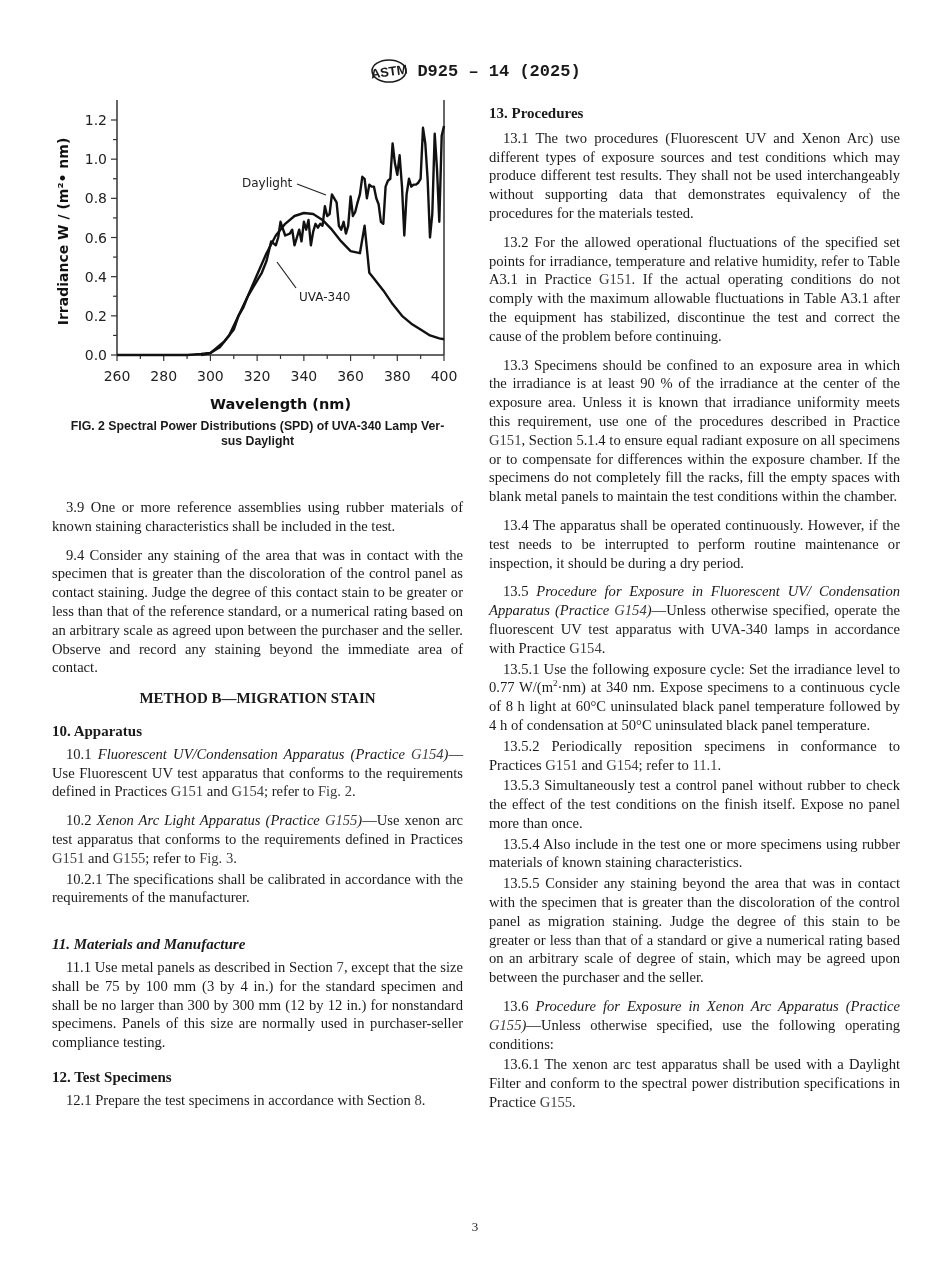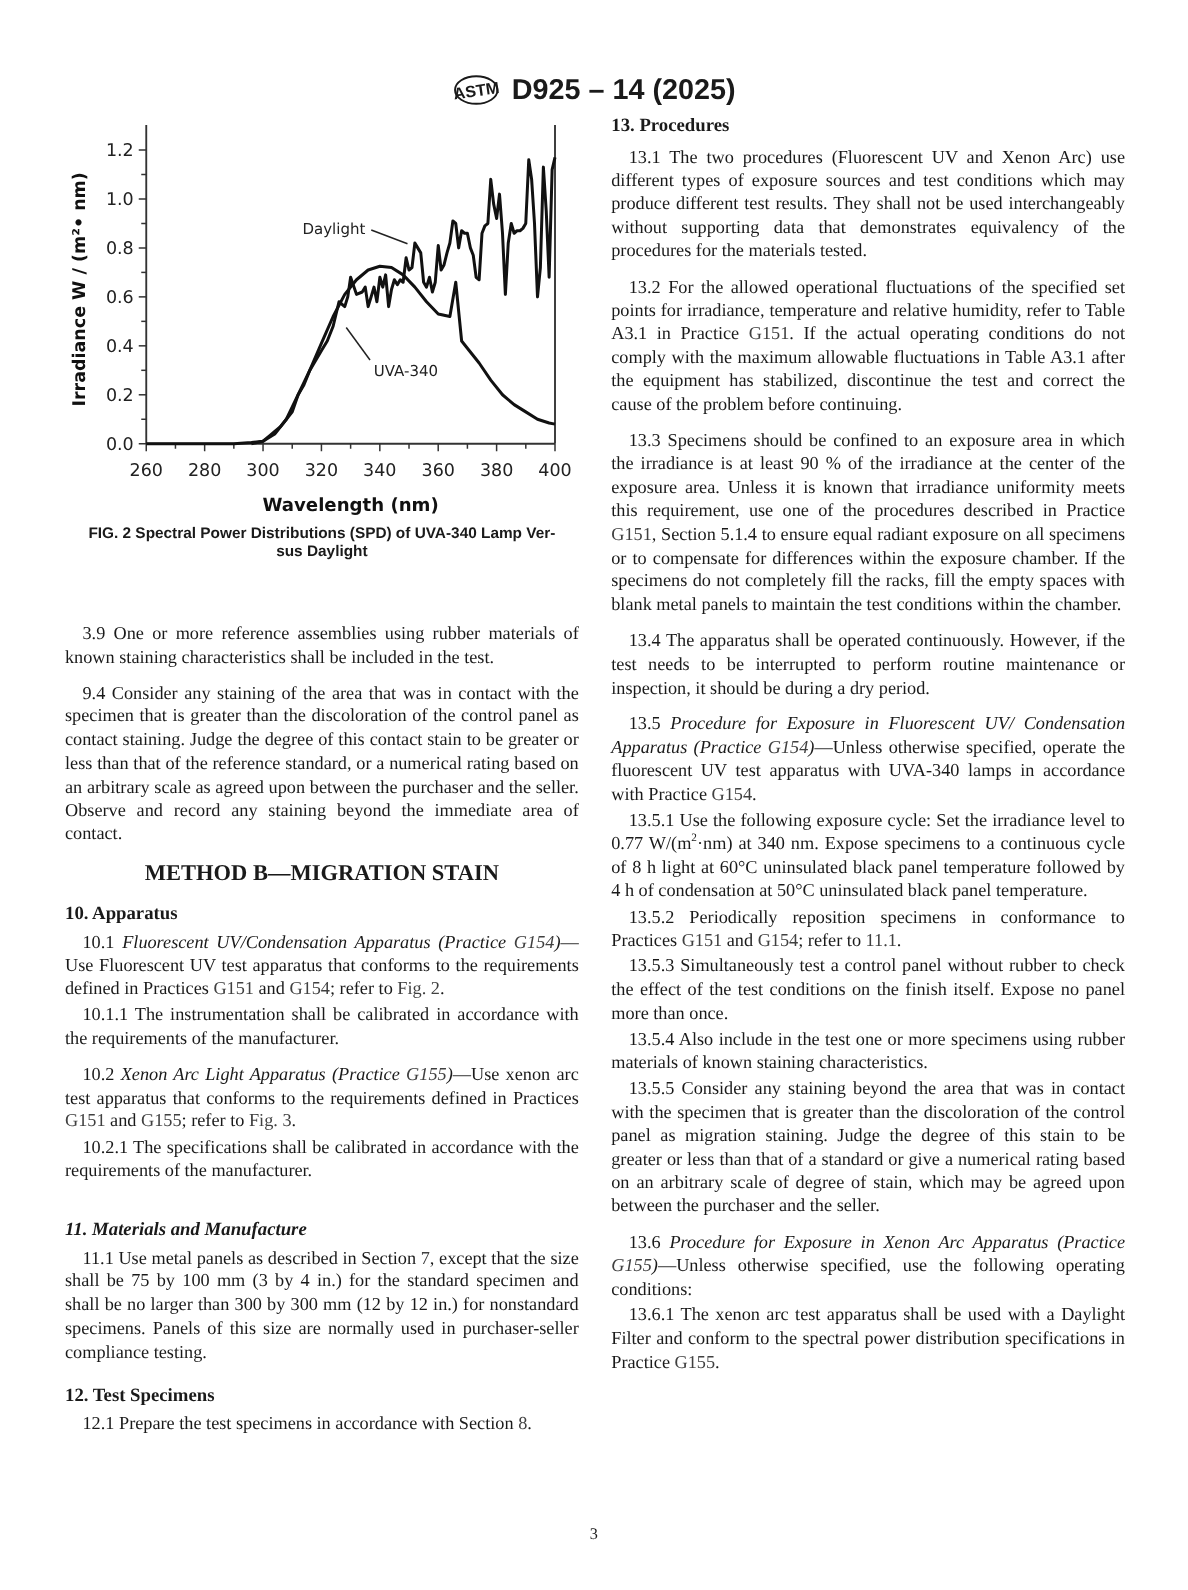--- a/index.html
+++ b/index.html
@@ -1,33 +1,33 @@
 <!DOCTYPE html>
 <html><head>
 <meta charset="utf-8">
 <style>
   html, body { margin: 0; padding: 0; background: #ffffff; }
   body { width: 950px; height: 1272px; position: relative; overflow: hidden;
          font-family: "Liberation Serif", "DejaVu Serif", serif; color: #1a1a1a; }
   .header { position: absolute; top: 58px; left: 0; width: 950px; text-align: center; }
   .header .logo { display: inline-block; vertical-align: middle; width: 40px; height: 26px; margin-right: 4px; }
-  .header .code { display: inline-block; vertical-align: middle; font-family: Liberation Sans, sans-serif;
-                  font-weight: bold; font-size: 23px; }
+  .header .code { display: inline-block; vertical-align: middle; font-family: Liberation Mono, monospace;
+                  font-weight: bold; font-size: 17px; }
   .col { position: absolute; top: 0; width: 411px; font-size: 14.6px; line-height: 18.8px; text-align: justify; }
   .col.left { left: 52px; }
   .col.right { left: 489px; }
   .chart-wrap { position: absolute; left: 52px; top: 96px; width: 411px; height: 320px; }
   .caption { position: absolute; left: 52px; top: 419px; width: 411px; text-align: center;
              font-family: "Liberation Sans", "DejaVu Sans", sans-serif; font-weight: bold; font-size: 12.3px; line-height: 15px; }
   p { margin: 0; }
   .para { text-indent: 14px; }
   .gap { margin-top: 10px; }
   .gap-s { margin-top: 2px; }
   .h-sec { font-weight: bold; font-size: 15px; margin-top: 10px; margin-bottom: 4px; text-indent: 0; }
-  .h-method { font-weight: bold; text-align: center; font-size: 18px; margin-top: 12px; }
+  .h-method { font-weight: bold; text-align: center; font-size: 15px; margin-top: 12px; }
   .link { color: #404040; }
   em { font-style: italic; }
   .pageno { position: absolute; top: 1219px; left: 0; width: 950px; text-align: center; font-size: 13px; }
   sup { font-size: 9px; line-height: 0; }
 </style>
 </head>
 <body>
 
 <div class="header">
   <svg class="logo" viewBox="0 0 40 26">
@@ -101,37 +101,36 @@
 </div>
 
 <div class="col left" style="top:498px;">
   <p class="para">3.9 One or more reference assemblies using rubber materials of known staining characteristics shall be included in the test.</p>
   <p class="para gap">9.4 Consider any staining of the area that was in contact with the specimen that is greater than the discoloration of the control panel as contact staining. Judge the degree of this contact stain to be greater or less than that of the reference standard, or a numerical rating based on an arbitrary scale as agreed upon between the purchaser and the seller. Observe and record any staining beyond the immediate area of contact.</p>
   <p class="h-method">METHOD B—MIGRATION STAIN</p>
   <p class="h-sec" style="margin-top:14px;">10. Apparatus</p>
   <p class="para">
     <span>10.1 </span><em><span>Fluorescent UV/Condensation Apparatus (Practice </span><span class="link">G154</span><span>)</span></em><span>—Use Fluorescent UV test apparatus that conforms to the requirements defined in Practices </span><span class="link">G151</span><span> and </span><span class="link">G154</span><span>; refer to </span><span class="link">Fig. 2</span><span>.</span>
   </p>
-  <p class="para gap-s">10.1.1 The instrumentation shall be calibrated in accordance with the requirements of the manufacturer.</p>
   <p class="para gap">
     <span>10.2 </span><em><span>Xenon Arc Light Apparatus (Practice </span><span class="link">G155</span><span>)</span></em><span>—Use xenon arc test apparatus that conforms to the requirements defined in Practices </span><span class="link">G151</span><span> and </span><span class="link">G155</span><span>; refer to </span><span class="link">Fig. 3</span><span>.</span>
   </p>
   <p class="para gap-s">10.2.1 The specifications shall be calibrated in accordance with the requirements of the manufacturer.</p>
   <p class="h-sec" style="margin-top:28px;font-style:italic;">11. Materials and Manufacture</p>
   <p class="para">
     <span>11.1 Use metal panels as described in Section </span><span class="link">7</span><span>, except that the size shall be 75 by 100 mm (3 by 4 in.) for the standard specimen and shall be no larger than 300 by 300 mm (12 by 12 in.) for nonstandard specimens. Panels of this size are normally used in purchaser-seller compliance testing.</span>
   </p>
   <p class="h-sec" style="margin-top:16px;">12. Test Specimens</p>
   <p class="para">
     <span>12.1 Prepare the test specimens in accordance with Section </span><span class="link">8</span><span>.</span>
   </p>
 </div>
 
 <div class="col right" style="top:92px;">
-  <p class="h-sec" style="margin-top:0;">13. Procedures</p>
+  <p class="h-sec" style="margin-top:12px;">13. Procedures</p>
   <p class="para" style="margin-top:6px;">13.1 The two procedures (Fluorescent UV and Xenon Arc) use different types of exposure sources and test conditions which may produce different test results. They shall not be used interchangeably without supporting data that demonstrates equivalency of the procedures for the materials tested.</p>
   <p class="para gap">
     <span>13.2 For the allowed operational fluctuations of the specified set points for irradiance, temperature and relative humidity, refer to Table A3.1 in Practice </span><span class="link">G151</span><span>. If the actual operating conditions do not comply with the maximum allowable fluctuations in Table A3.1 after the equipment has stabilized, discontinue the test and correct the cause of the problem before continuing.</span>
   </p>
   <p class="para gap">
     <span>13.3 Specimens should be confined to an exposure area in which the irradiance is at least 90 % of the irradiance at the center of the exposure area. Unless it is known that irradiance uniformity meets this requirement, use one of the procedures described in Practice </span><span class="link">G151</span><span>, Section 5.1.4 to ensure equal radiant exposure on all specimens or to compensate for differences within the exposure chamber. If the specimens do not completely fill the racks, fill the empty spaces with blank metal panels to maintain the test conditions within the chamber.</span>
   </p>
   <p class="para gap">13.4 The apparatus shall be operated continuously. However, if the test needs to be interrupted to perform routine maintenance or inspection, it should be during a dry period.</p>
   <p class="para gap">
     <span>13.5 </span><em><span>Procedure for Exposure in Fluorescent UV/ Condensation Apparatus (Practice </span><span class="link">G154</span><span>)</span></em><span>—Unless otherwise specified, operate the fluorescent UV test apparatus with UVA-340 lamps in accordance with Practice </span><span class="link">G154</span><span>.</span>

